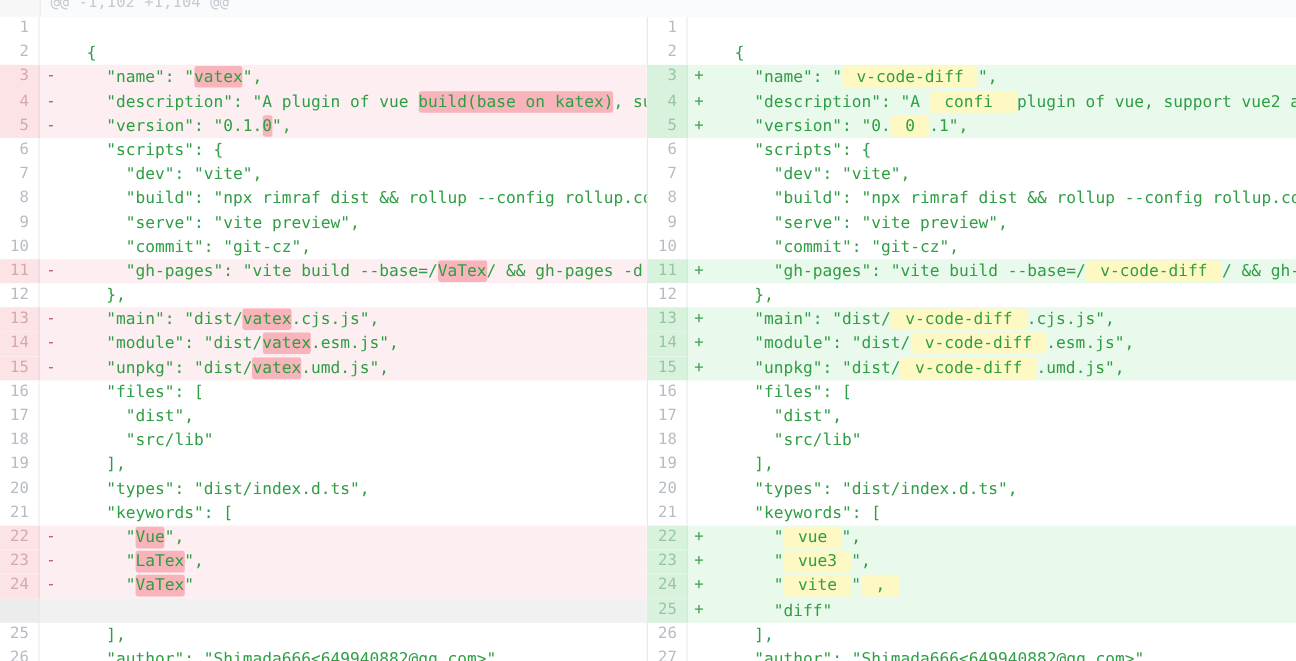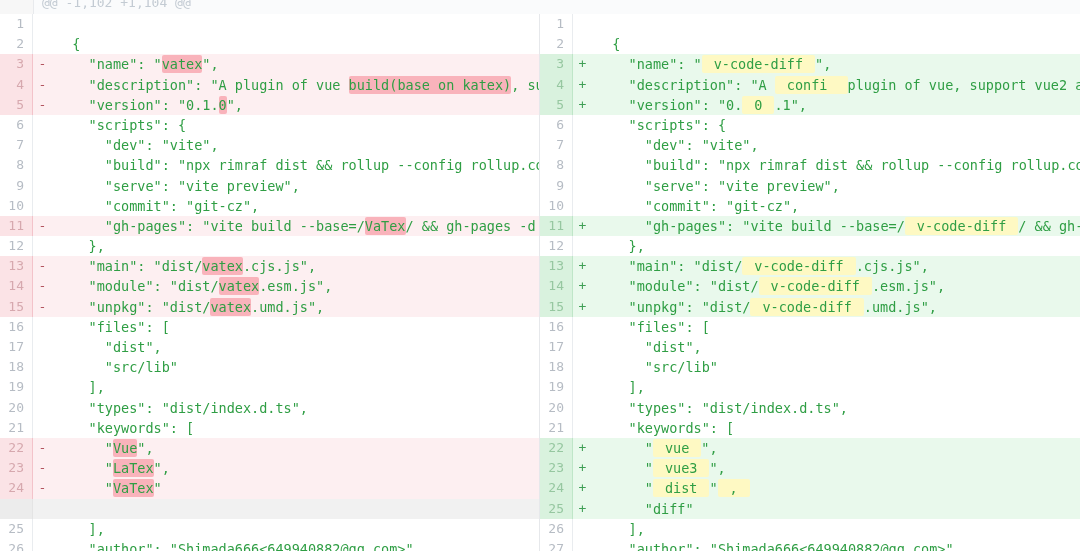--- a/index.html
+++ b/index.html
@@ -204,20 +204,20 @@
         <div class="row add"><div class="lineno">14</div><div class="sign">+</div><div class="code"><span class="tok">    "module": "dist/</span><span class="hl-add">v-code-diff</span><span class="tok">.esm.js",</span></div></div>
         <div class="row add"><div class="lineno">15</div><div class="sign">+</div><div class="code"><span class="tok">    "unpkg": "dist/</span><span class="hl-add">v-code-diff</span><span class="tok">.umd.js",</span></div></div>
         <div class="row context"><div class="lineno">16</div><div class="sign"></div><div class="code"><span class="tok">    "files": [</span></div></div>
         <div class="row context"><div class="lineno">17</div><div class="sign"></div><div class="code"><span class="tok">      "dist",</span></div></div>
         <div class="row context"><div class="lineno">18</div><div class="sign"></div><div class="code"><span class="tok">      "src/lib"</span></div></div>
         <div class="row context"><div class="lineno">19</div><div class="sign"></div><div class="code"><span class="tok">    ],</span></div></div>
         <div class="row context"><div class="lineno">20</div><div class="sign"></div><div class="code"><span class="tok">    "types": "dist/index.d.ts",</span></div></div>
         <div class="row context"><div class="lineno">21</div><div class="sign"></div><div class="code"><span class="tok">    "keywords": [</span></div></div>
         <div class="row add"><div class="lineno">22</div><div class="sign">+</div><div class="code"><span class="tok">      "</span><span class="hl-add">vue</span><span class="tok">",</span></div></div>
         <div class="row add"><div class="lineno">23</div><div class="sign">+</div><div class="code"><span class="tok">      "</span><span class="hl-add">vue3</span><span class="tok">",</span></div></div>
-        <div class="row add"><div class="lineno">24</div><div class="sign">+</div><div class="code"><span class="tok">      "</span><span class="hl-add">dist</span><span class="tok">"</span><span class="hl-add">,</span></div></div>
+        <div class="row add"><div class="lineno">24</div><div class="sign">+</div><div class="code"><span class="tok">      "</span><span class="hl-add">vite</span><span class="tok">"</span><span class="hl-add">,</span></div></div>
         <div class="row add"><div class="lineno">25</div><div class="sign">+</div><div class="code"><span class="tok">      "diff"</span></div></div>
         <div class="row context"><div class="lineno">26</div><div class="sign"></div><div class="code"><span class="tok">    ],</span></div></div>
         <div class="row context"><div class="lineno">27</div><div class="sign"></div><div class="code"><span class="tok">    "author": "Shimada666&lt;649940882@qq.com&gt;",</span></div></div>
       </div>
   </div>
 
 </div>
 
 </body></html>

